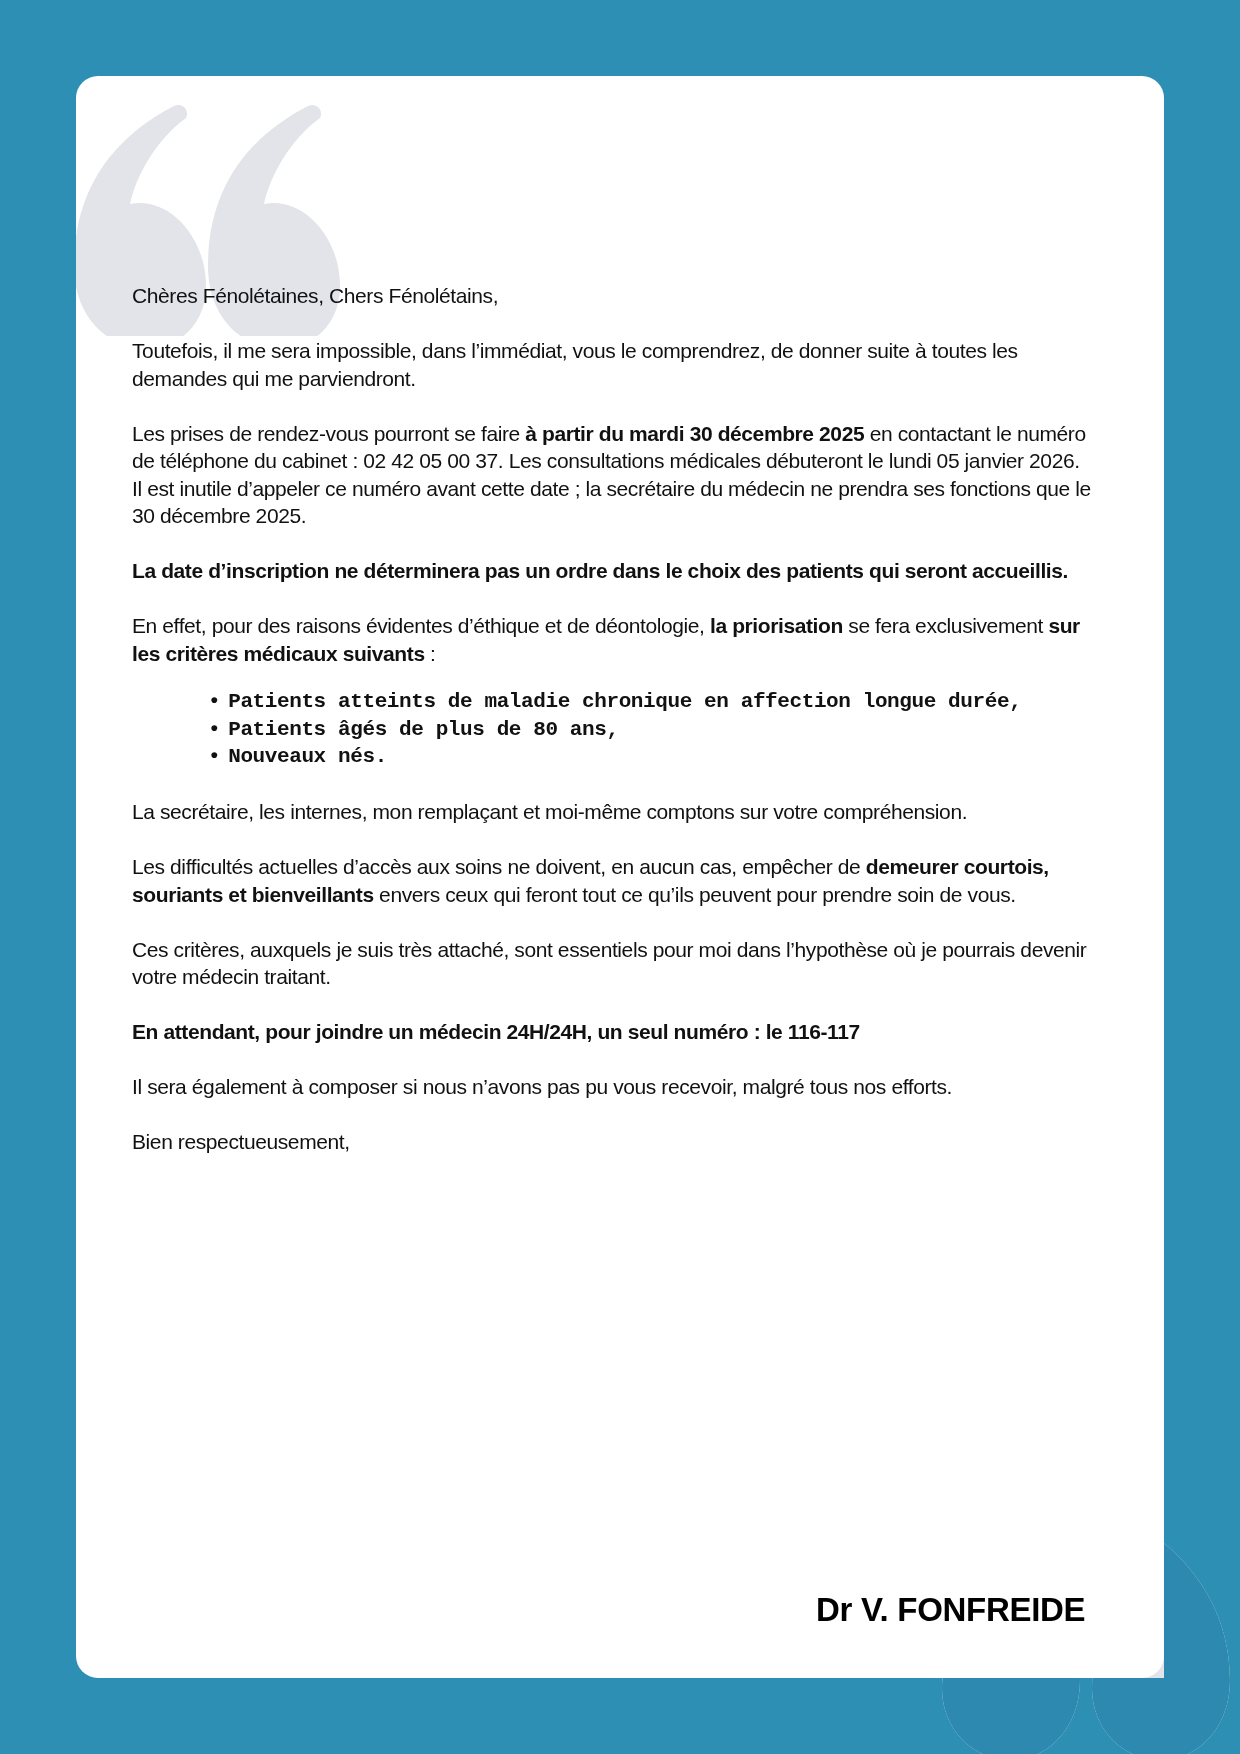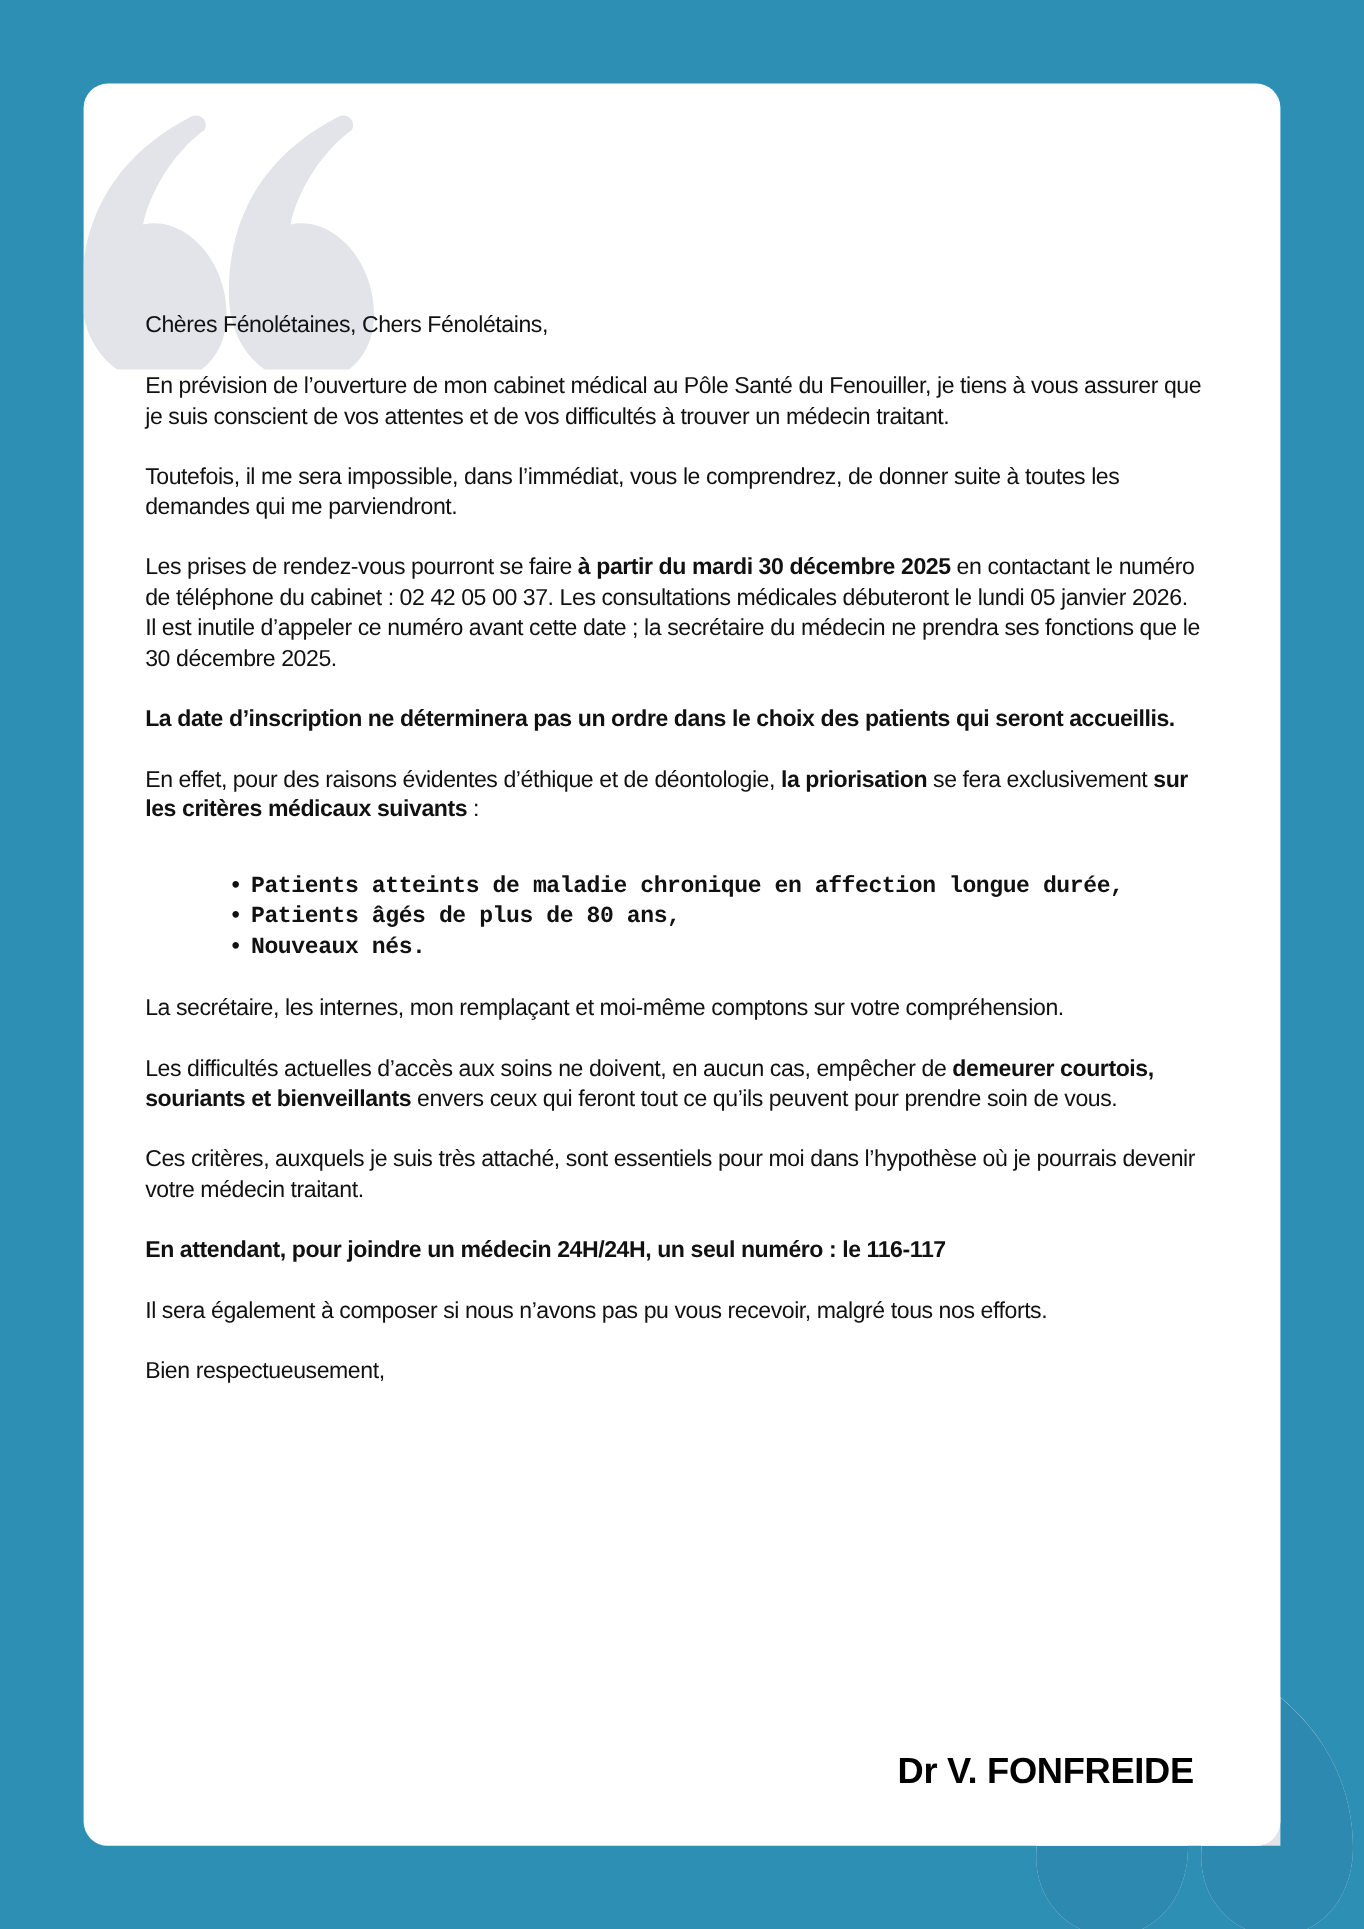--- a/index.html
+++ b/index.html
@@ -76,25 +76,24 @@
   </svg>
 </div>
 
 <div class="title">
   <div>Message du Dr Vincent FONFREIDE</div>
   <div>Médecin Généraliste</div>
 </div>
 
 <div class="body-text">
   <p>Chères Fénolétaines, Chers Fénolétains,</p>
-  <p>En prévision de l’ouverture de mon cabinet médical au Pôle Santé du Fenouiller, je tiens à vous assurer que je suis conscient de vos attentes et de vos difficultés à trouver un médecin traitant.</p>
   <p>Toutefois, il me sera impossible, dans l’immédiat, vous le comprendrez, de donner suite à toutes les demandes qui me parviendront.</p>
   <p><span>Les prises de rendez-vous pourront se faire </span><b>à partir du mardi 30 décembre 2025</b><span> en contactant le numéro de téléphone du cabinet : 02 42 05 00 37. Les consultations médicales débuteront le lundi 05 janvier 2026.</span><br><span>Il est inutile d’appeler ce numéro avant cette date ; la secrétaire du médecin ne prendra ses fonctions que le 30 décembre 2025.</span></p>
   <p><b>La date d’inscription ne déterminera pas un ordre dans le choix des patients qui seront accueillis.</b></p>
-  <p style="margin-bottom:43px"><span>En effet, pour des raisons évidentes d’éthique et de déontologie, </span><b>la priorisation</b><span> se fera exclusivement </span><b>sur les critères médicaux suivants</b><span> :</span></p>
+  <p style="margin-bottom:21px"><span>En effet, pour des raisons évidentes d’éthique et de déontologie, </span><b>la priorisation</b><span> se fera exclusivement </span><b>sur les critères médicaux suivants</b><span> :</span></p>
   <ul class="criteria">
     <li>Patients atteints de maladie chronique en affection longue durée,</li>
     <li>Patients âgés de plus de 80 ans,</li>
     <li>Nouveaux nés.</li>
   </ul>
   <p>La secrétaire, les internes, mon remplaçant et moi-même comptons sur votre compréhension.</p>
   <p><span>Les difficultés actuelles d’accès aux soins ne doivent, en aucun cas, empêcher de </span><b>demeurer courtois, souriants et bienveillants</b><span> envers ceux qui feront tout ce qu’ils peuvent pour prendre soin de vous.</span></p>
   <p>Ces critères, auxquels je suis très attaché, sont essentiels pour moi dans l’hypothèse où je pourrais devenir votre médecin traitant.</p>
   <p><b>En attendant, pour joindre un médecin 24H/24H, un seul numéro : le 116-117</b></p>
   <p>Il sera également à composer si nous n’avons pas pu vous recevoir, malgré tous nos efforts.</p>

